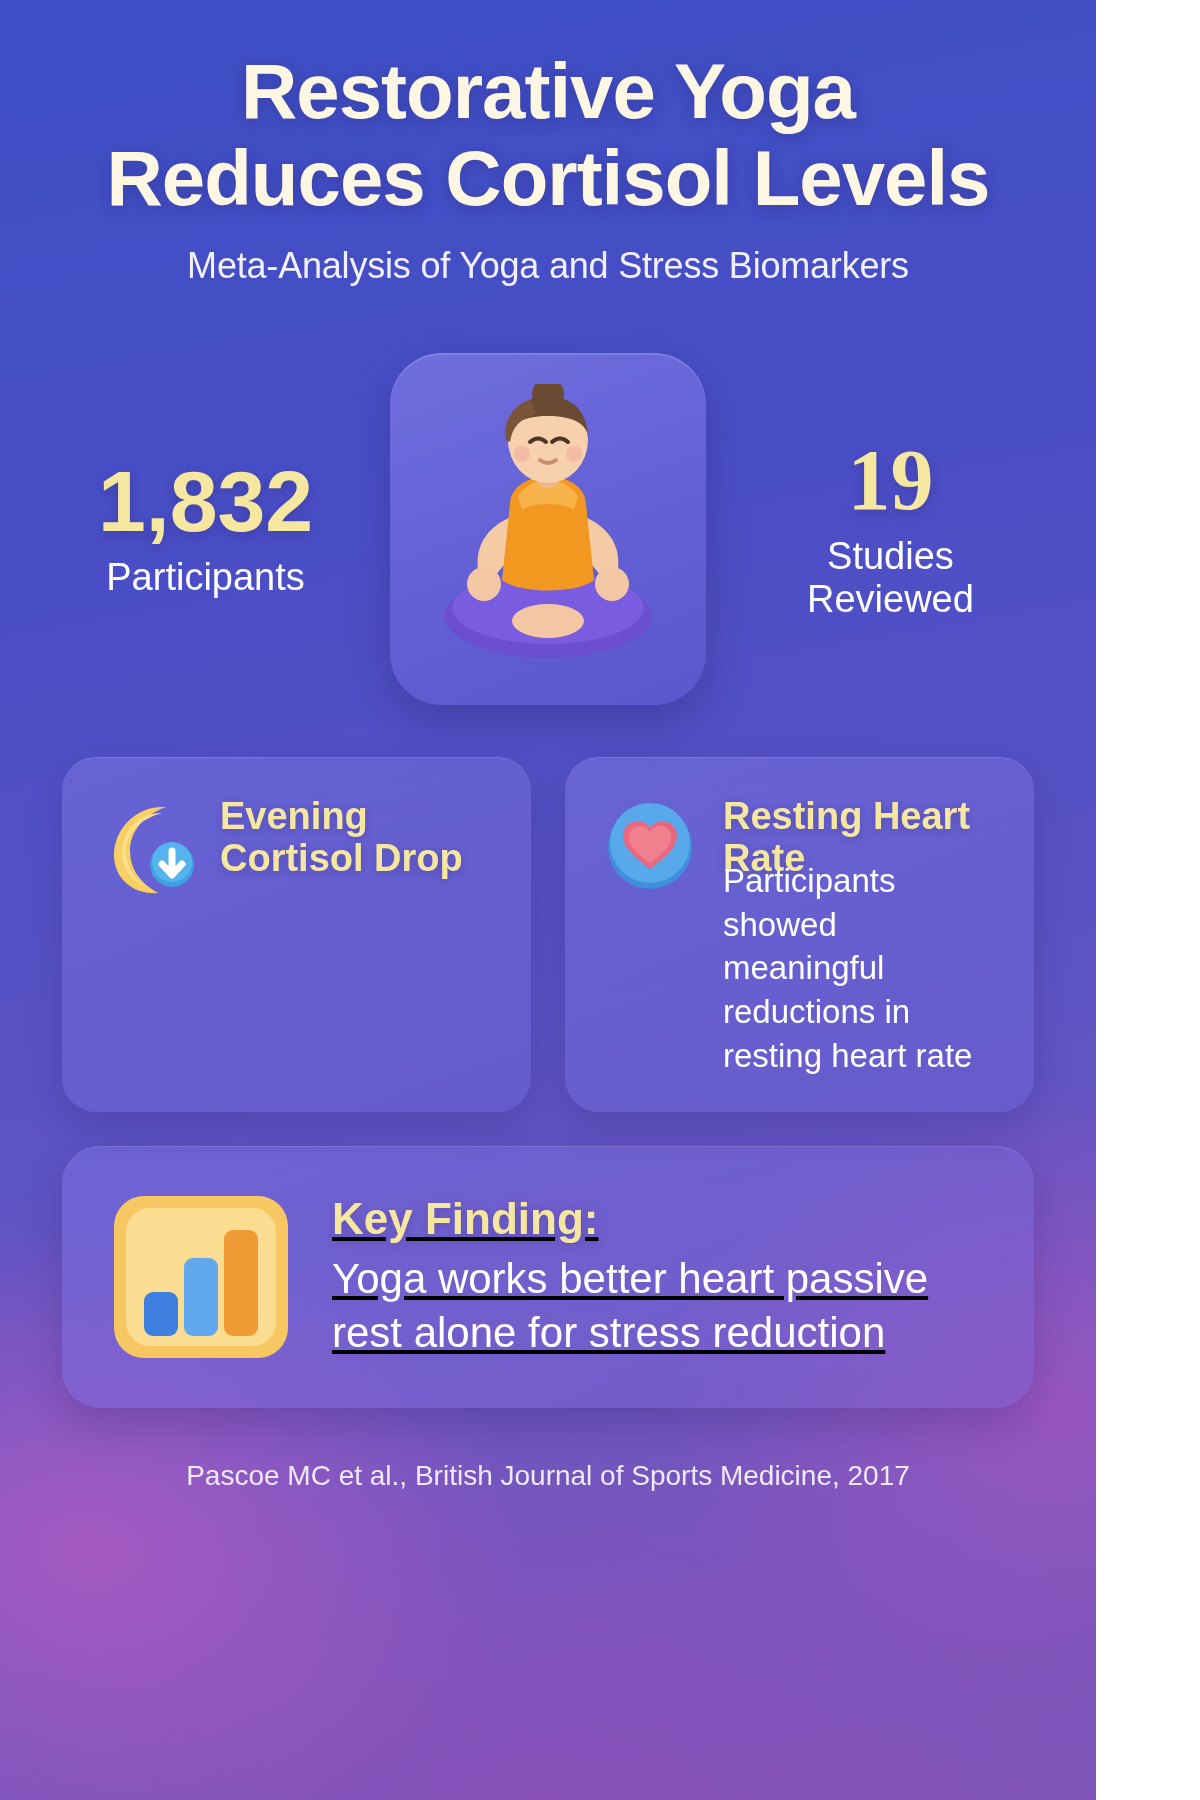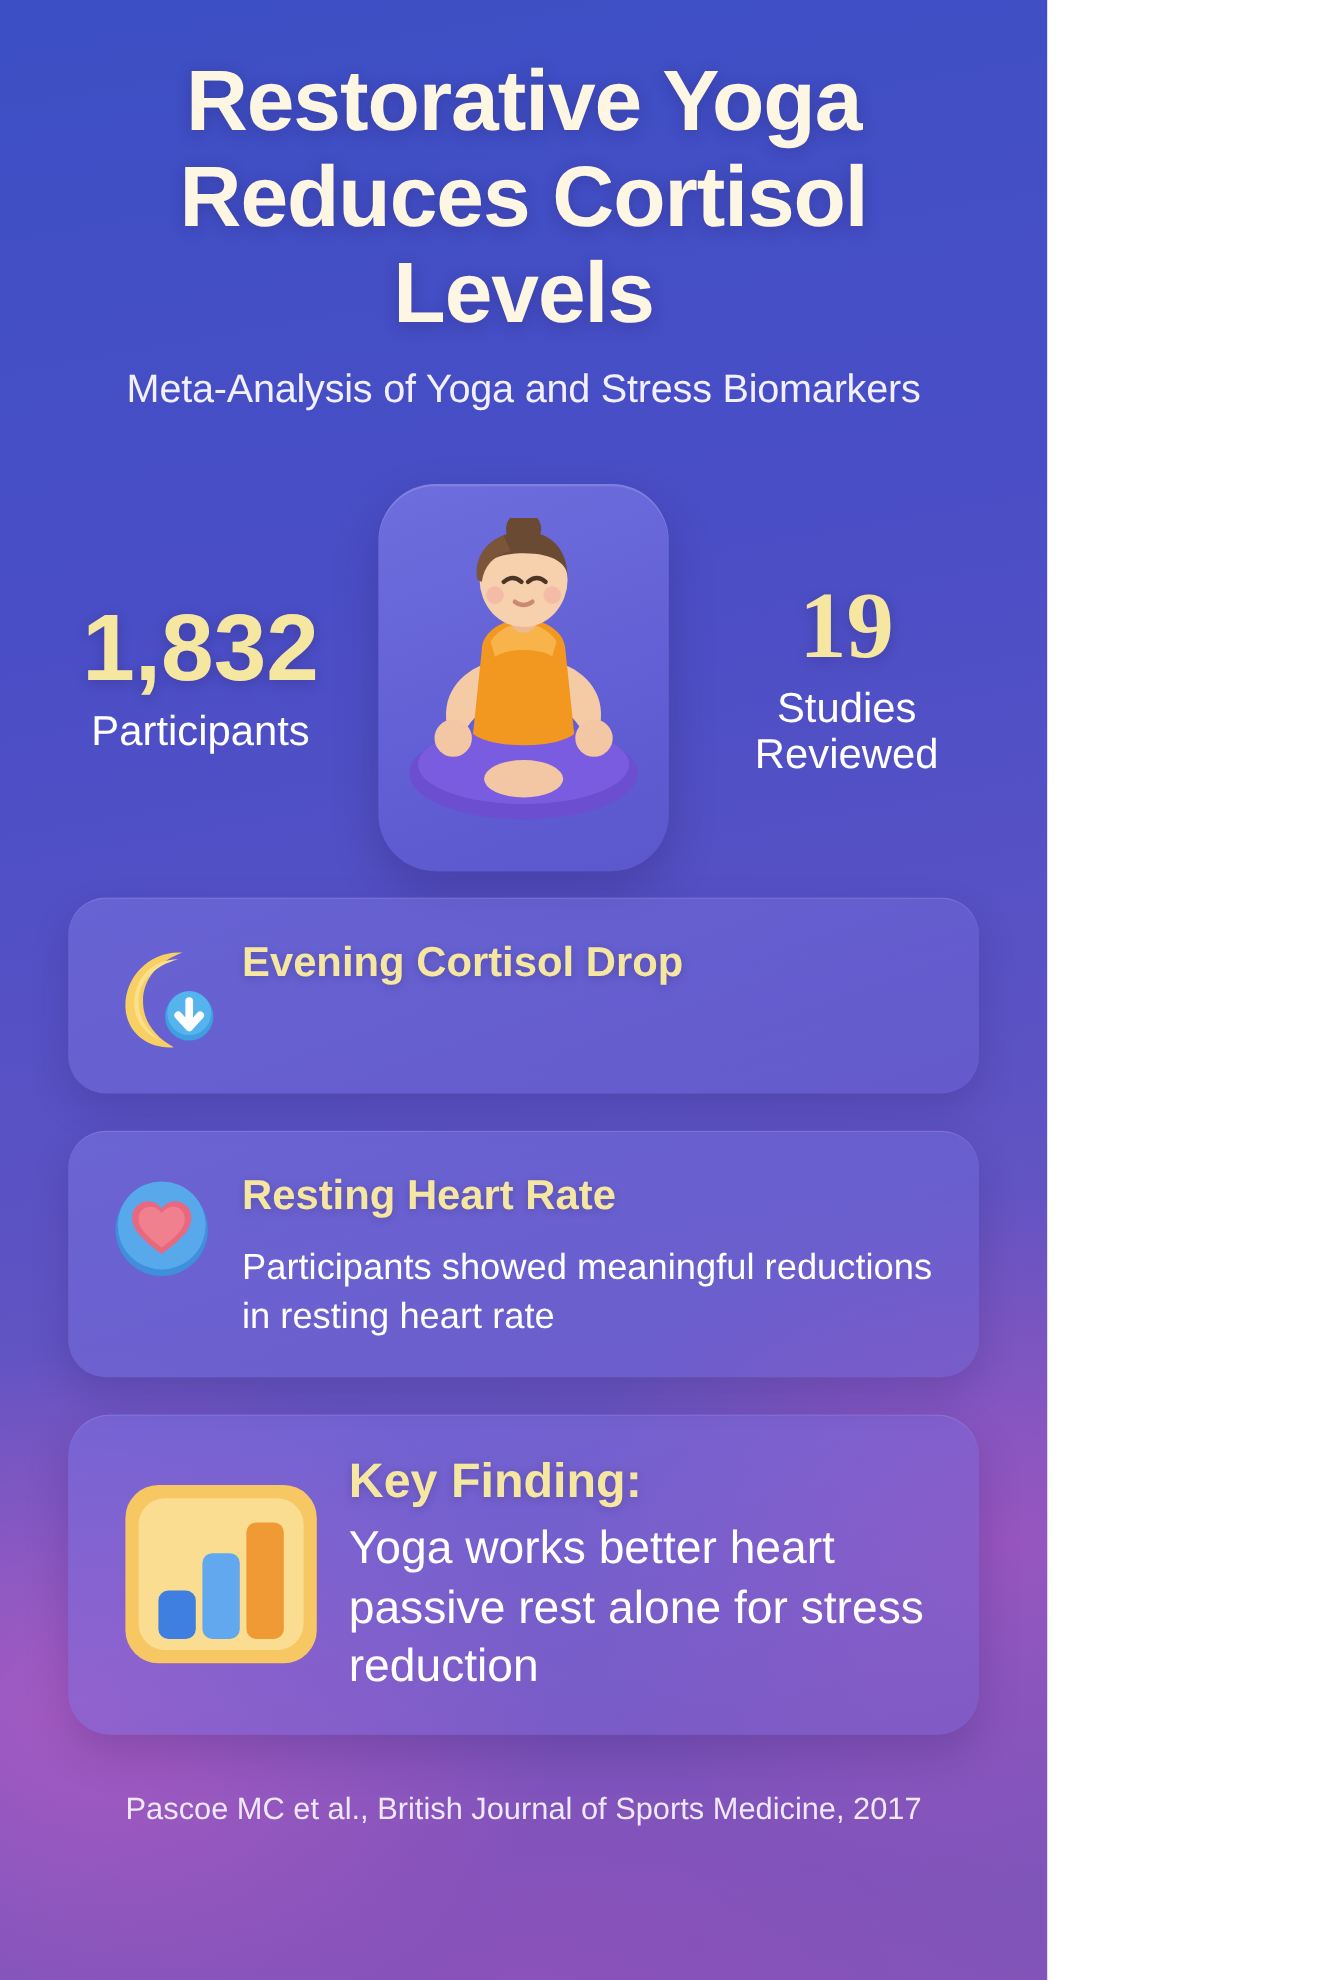--- a/index.html
+++ b/index.html
@@ -7,21 +7,21 @@
     padding: 0;
   }
   body {
     width: 1200px;
     height: 1800px;
     font-family: "Liberation Sans", sans-serif;
     overflow: hidden;
   }
   .poster {
     position: relative;
-    width: 952px;
+    width: 1096px;
     height: 1800px;
     background:
       radial-gradient(ellipse 700px 520px at 8% 86%, rgba(186, 92, 196, 0.72) 0%, rgba(186, 92, 196, 0.0) 62%),
       radial-gradient(ellipse 640px 520px at 96% 78%, rgba(176, 86, 192, 0.62) 0%, rgba(176, 86, 192, 0.0) 62%),
       radial-gradient(ellipse 900px 560px at 50% 100%, rgba(150, 78, 186, 0.55) 0%, rgba(150, 78, 186, 0.0) 70%),
       linear-gradient(170deg, #3c4fc4 0%, #4a4ec6 30%, #5a52c4 55%, #6d56c0 75%, #7e55b8 100%);
     box-sizing: border-box;
     padding: 0 62px;
     overflow: hidden;
   }
@@ -80,23 +80,23 @@
     border-radius: 52px;
     background: linear-gradient(160deg, #6f6ede 0%, #6260d4 55%, #5b57cd 100%);
     box-shadow: 0 18px 40px rgba(40, 25, 90, 0.28), inset 0 2px 0 rgba(255,255,255,0.14);
     display: flex;
     align-items: center;
     justify-content: center;
   }
 
   
   .cards {
+    margin-top: 28px;
     display: flex;
     gap: 34px;
-    flex-direction: column;
   }
   .card {
     flex: 1;
     border-radius: 34px;
     background: linear-gradient(160deg, rgba(122,115,224,0.55) 0%, rgba(110,100,214,0.42) 100%);
     box-shadow: 0 14px 34px rgba(40, 25, 90, 0.20), inset 0 1px 0 rgba(255,255,255,0.12);
     padding: 34px 30px 34px 30px;
     box-sizing: border-box;
   }
   .card-top {
@@ -131,22 +131,23 @@
 
   
   .keycard {
     margin-top: 34px;
     border-radius: 38px;
     background: linear-gradient(160deg, rgba(124,112,226,0.55) 0%, rgba(120,96,206,0.44) 100%);
     box-shadow: 0 16px 38px rgba(40, 25, 90, 0.22), inset 0 1px 0 rgba(255,255,255,0.12);
     padding: 36px 44px;
     display: flex;
     align-items: center;
-    gap: 21px;
+    gap: 36px;
     box-sizing: border-box;
+    text-decoration: underline;
   }
   .key-icon { flex: 0 0 auto; width: 190px; height: 190px; }
   .key-text { flex: 1; }
   .key-head {
     color: #f6e7a0;
     font-size: 44px;
     font-weight: bold;
     text-shadow: 0 2px 8px rgba(30,20,80,0.22);
   }
   .key-body {

